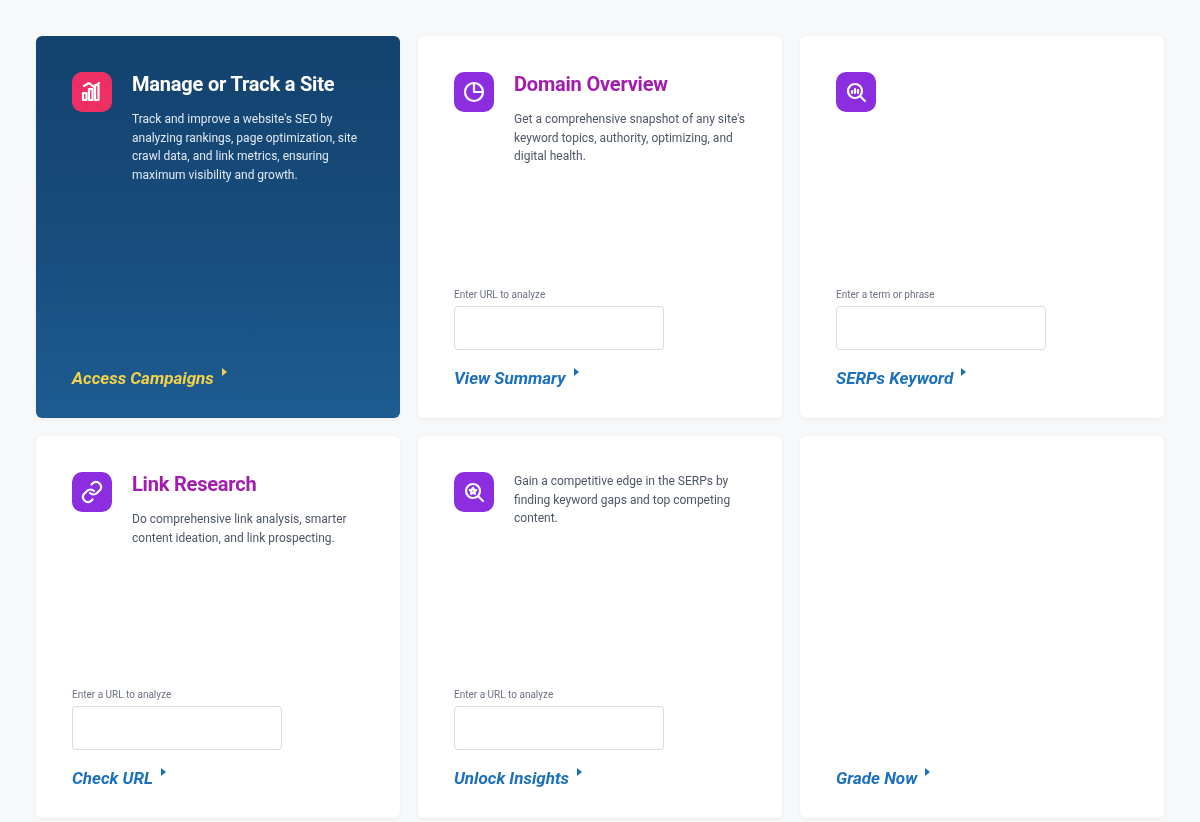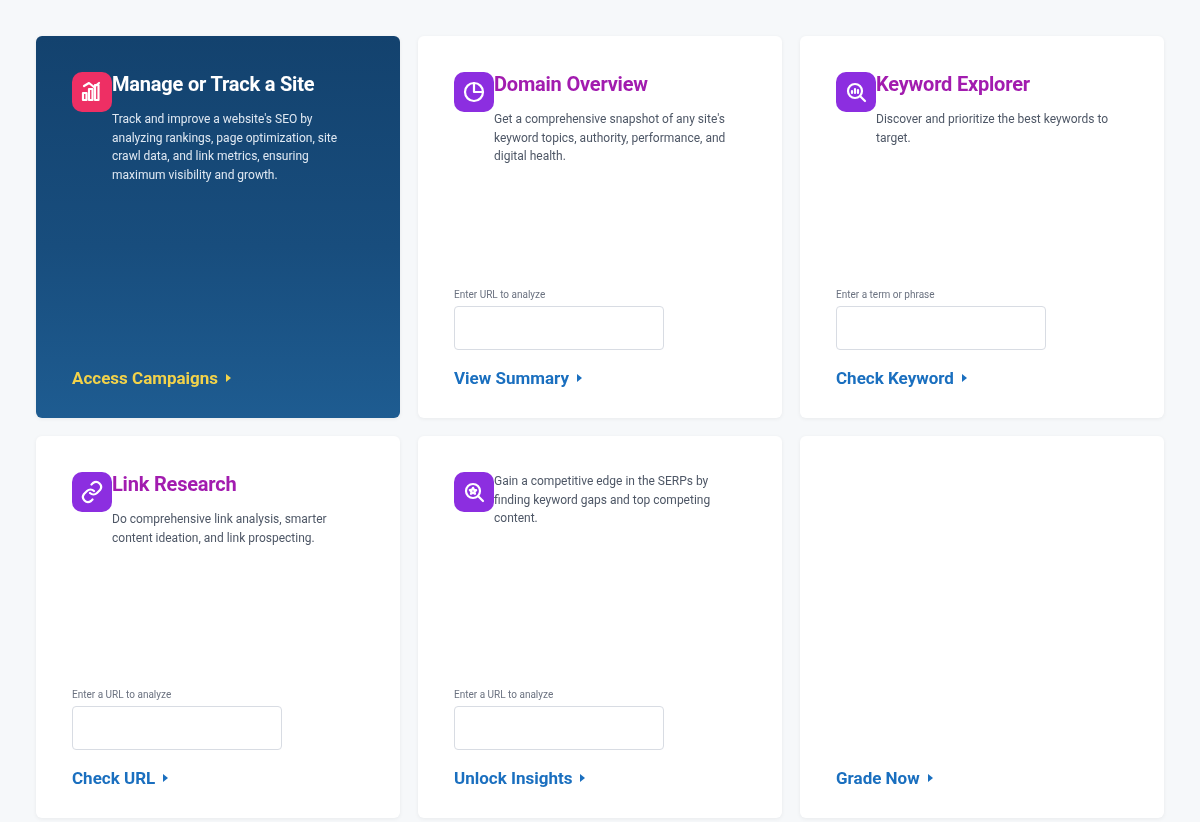--- a/index.html
+++ b/index.html
@@ -24,20 +24,21 @@
     flex-direction: column;
     min-height: 382px;
   }
   .card.featured {
     background: linear-gradient(180deg,#13426e 0%, #184d7d 55%, #1e5c91 100%);
     color: #fff;
   }
   .card-head {
     display: flex;
     align-items: flex-start;
+    gap: 20px;
   }
   .icon-box {
     width: 40px;
     height: 40px;
     border-radius: 10px;
     display: flex;
     align-items: center;
     justify-content: center;
     flex-shrink: 0;
     color: #fff;
@@ -73,27 +74,27 @@
     border: 1px solid #d8dce3;
     border-radius: 4px;
     padding: 0 10px;
     font-size: 15px;
     background: #fff;
   }
   .action-row { margin-top: 18px; }
   .card.featured .action-row { margin-top: auto; padding-top: 24px; }
   .action-link {
     display: inline-flex;
-    align-items: center;
     gap: 8px;
     font-size: 17px;
     font-weight: 700;
     color: #1a6fbf;
     text-decoration: none;
     cursor: pointer;
+    font-style: italic;
   }
   .card.featured .action-link { color: #f2d24a; }
   .chev {
     width: 0; height: 0;
     border-top: 4px solid transparent;
     border-bottom: 4px solid transparent;
     border-left: 5px solid currentColor;
     display: inline-block;
   }
 </style>
@@ -128,21 +129,21 @@
   <div class="card">
     <div class="card-head">
       <div class="icon-box icon-purple">
         <svg viewBox="0 0 24 24" fill="none" stroke="currentColor" stroke-width="2.2" stroke-linecap="round" stroke-linejoin="round">
           <path d="M12 3v9h9"></path>
           <circle cx="12" cy="12" r="9"></circle>
         </svg>
       </div>
       <div class="card-body">
         <h3 class="card-title">Domain Overview</h3>
-        <p class="card-desc">Get a comprehensive snapshot of any site's keyword topics, authority, performance, and digital health.</p>
+        <p class="card-desc">Get a comprehensive snapshot of any site's keyword topics, authority, optimizing, and digital health.</p>
       </div>
     </div>
     <div class="field-block">
       <div class="field-label">Enter URL to analyze</div>
       <input class="field-input" type="text" aria-label="Enter URL to analyze" style="">
     </div>
     <div class="action-row">
       <a class="action-link">
         <span>View Summary</span>
         <span class="chev"></span>
@@ -152,32 +153,28 @@
 
   <div class="card">
     <div class="card-head">
       <div class="icon-box icon-purple">
         <svg viewBox="0 0 24 24" fill="none" stroke="currentColor" stroke-width="2.2" stroke-linecap="round" stroke-linejoin="round">
           <circle cx="11" cy="11" r="7"></circle>
           <line x1="21" y1="21" x2="16.2" y2="16.2"></line>
           <path d="M8 13v-2M11 13V9M14 13v-3"></path>
         </svg>
       </div>
-      <div class="card-body">
-        <h3 class="card-title">Keyword Explorer</h3>
-        <p class="card-desc">Discover and prioritize the best keywords to target.</p>
-      </div>
     </div>
     <div class="field-block">
       <div class="field-label">Enter a term or phrase</div>
       <input class="field-input" type="text" aria-label="Enter a term or phrase" style="">
     </div>
     <div class="action-row">
       <a class="action-link">
-        <span>Check Keyword</span>
+        <span>SERPs Keyword</span>
         <span class="chev"></span>
       </a>
     </div>
   </div>
 
   <div class="card">
     <div class="card-head">
       <div class="icon-box icon-purple">
         <svg viewBox="0 0 24 24" fill="none" stroke="currentColor" stroke-width="2.2" stroke-linecap="round" stroke-linejoin="round">
           <path d="M10 13a5 5 0 0 0 7 0l3-3a5 5 0 0 0-7-7l-1.5 1.5"></path>

